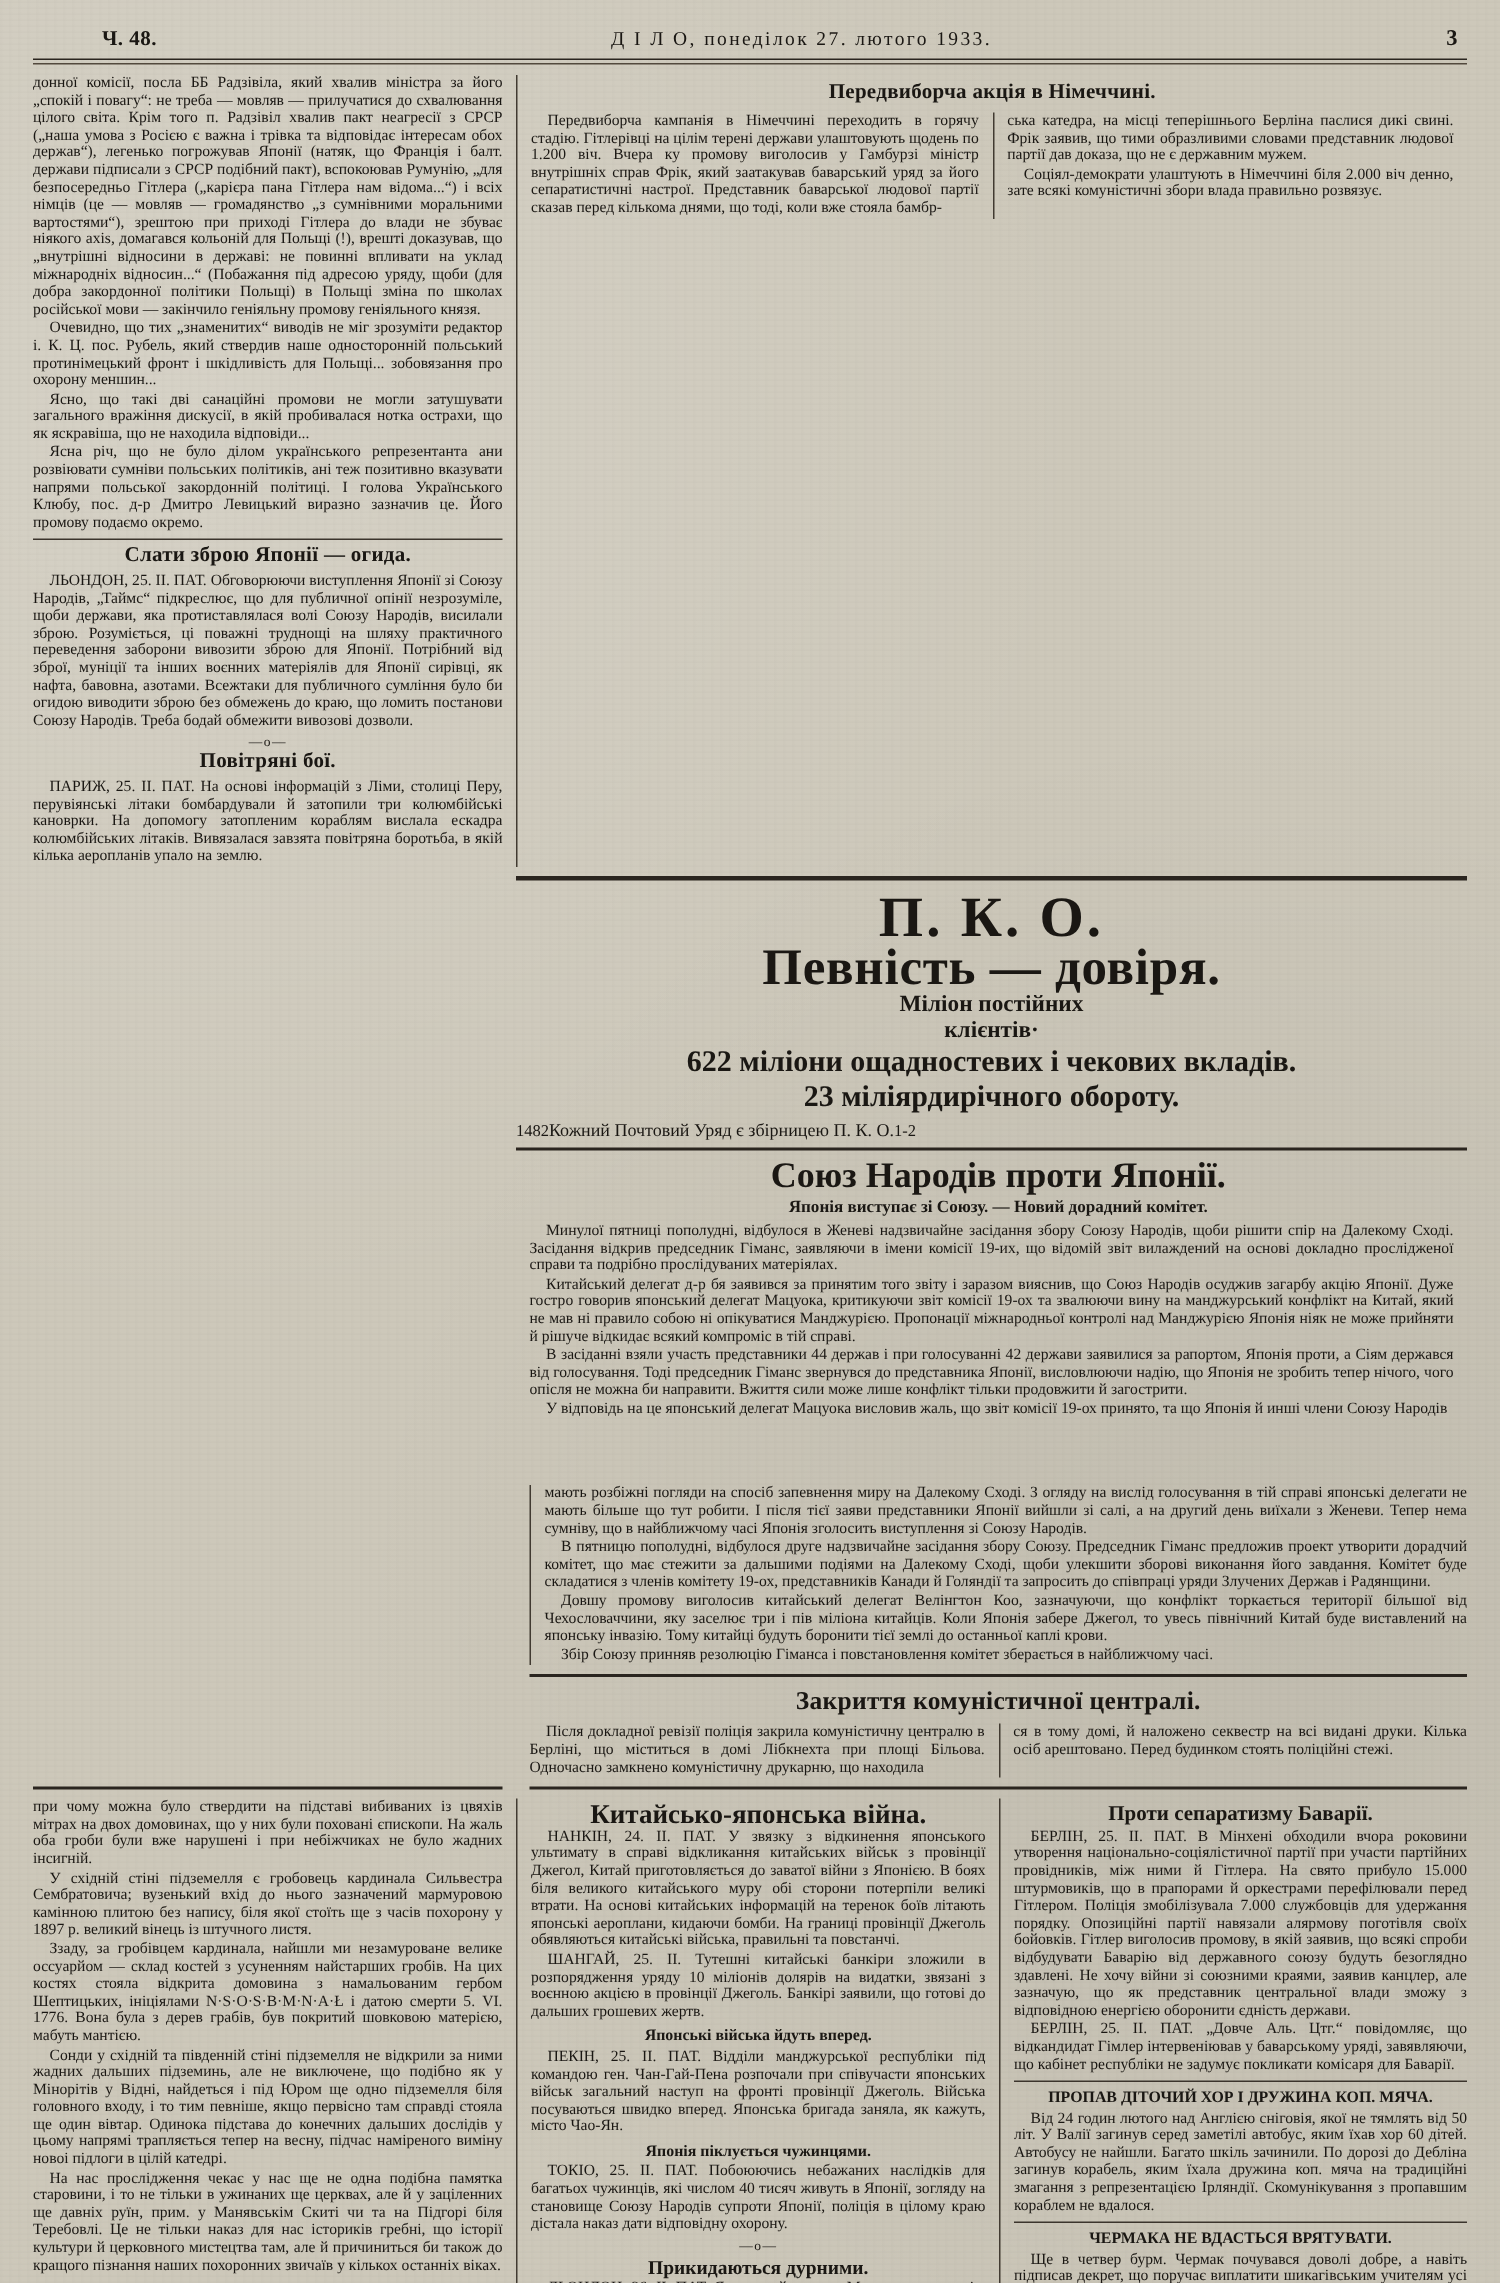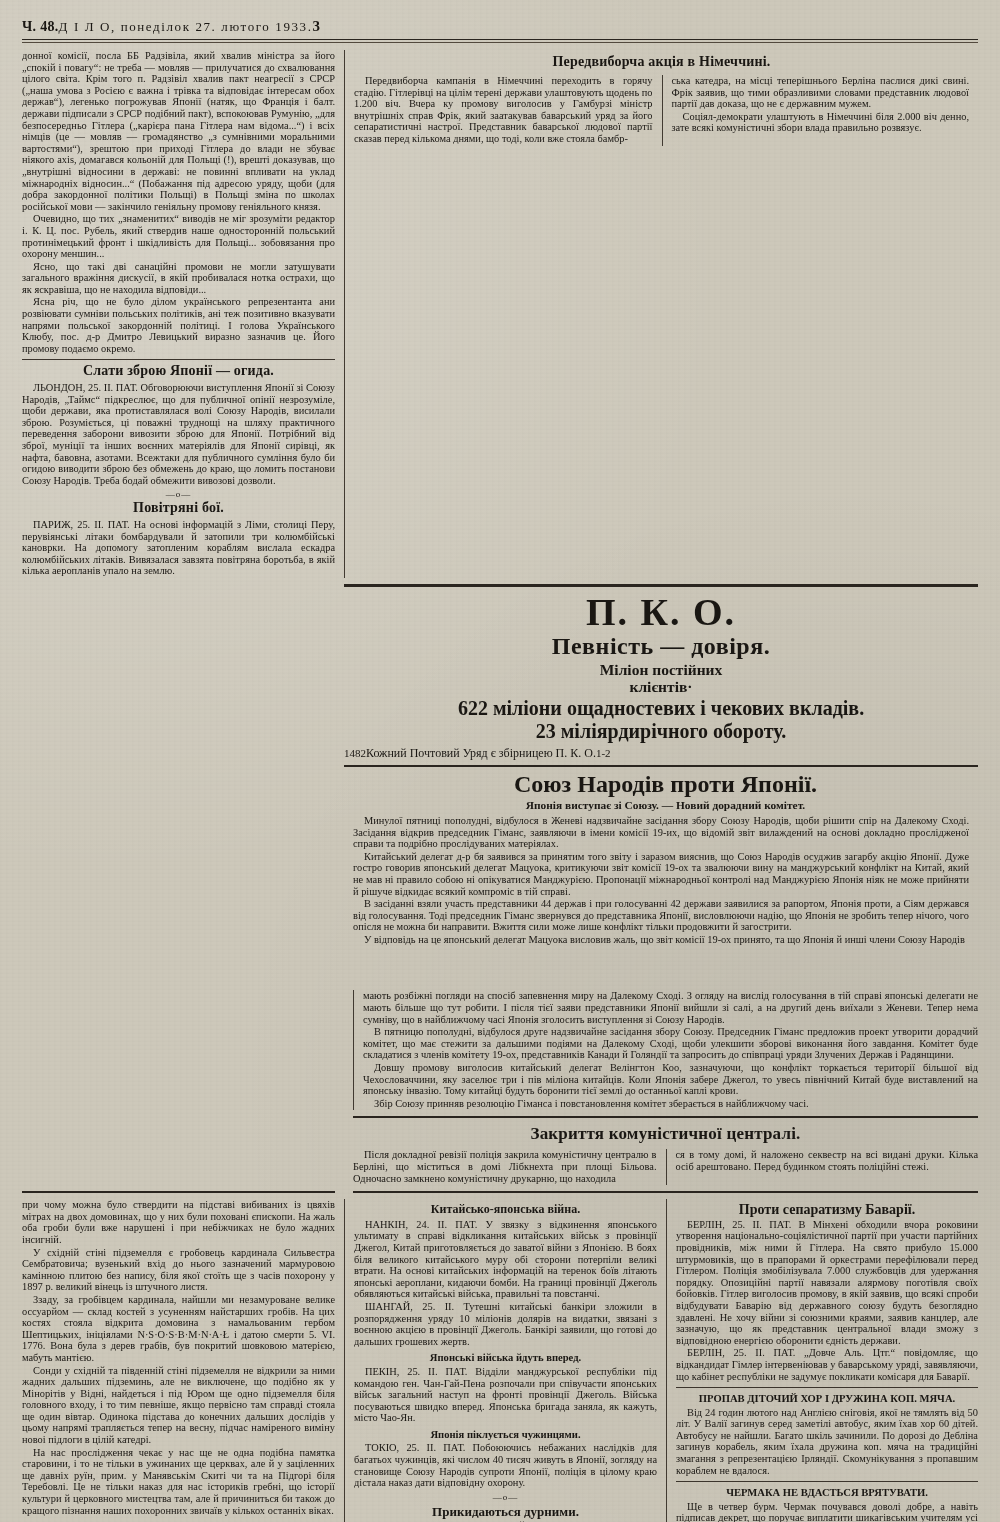--- a/index.html
+++ b/index.html
@@ -35,23 +35,25 @@
     position: absolute;
     left: 22px;
     top: 18px;
     width: 956px;
     height: 1486px;
   }
   
   .masthead {
     display: flex;
     align-items: baseline;
+    justify-content: space-between;
     font-size: 13.5px;
     letter-spacing: .3px;
     padding-bottom: 4px;
+    margin-left: 46px;
   }
   .masthead .issue { font-weight: bold; font-size: 14px; }
   .masthead .center { font-size: 13px; letter-spacing: 1.6px; }
   .masthead .pageno { font-weight: bold; font-size: 15px; padding-right: 6px;}
   .rule-top {
     border-top: 1.6px solid #2a251f;
     border-bottom: 0.8px solid #52493d;
     height: 2px;
     margin-bottom: 7px;
   }
@@ -116,21 +118,21 @@
     flex-direction: column;
   }
   .pko-logo {
     font-size: 38px;
     font-weight: bold;
     letter-spacing: 2px;
     line-height: 38px;
     white-space: nowrap;
   }
   .pko-slogan {
-    font-size: 24px;
+    font-size: 34px;
     font-weight: bold;
     line-height: 30px;
     flex: 1;
     text-align: left;
     letter-spacing: .5px;
   }
   .pko-right {
     font-size: 15.5px;
     font-weight: bold;
     line-height: 17px;
@@ -279,21 +281,21 @@
 
       <div class="col pad-r">
         <p class="noind">при чому можна було ствердити на підставі вибиваних із цвяхів мітрах на двох домовинах, що у них були поховані єпископи. На жаль оба гроби були вже нарушені і при небіжчиках не було жадних інсигній.</p>
         <p>У східній стіні підземелля є гробовець кардинала Сильвестра Сембратовича; вузенький вхід до нього зазначений мармуровою камінною плитою без напису, біля якої стоїть ще з часів похорону у 1897 р. великий вінець із штучного листя.</p>
         <p>Ззаду, за гробівцем кардинала, найшли ми незамуроване велике оссуарйом — склад костей з усуненням найстарших гробів. На цих костях стояла відкрита домовина з намальованим гербом Шептицьких, ініціялами N·S·O·S·B·M·N·A·Ł і датою смерти 5. VI. 1776. Вона була з дерев грабів, був покритий шовковою матерією, мабуть мантією.</p>
         <p>Сонди у східній та південній стіні підземелля не відкрили за ними жадних дальших підземинь, але не виключене, що подібно як у Мінорітів у Відні, найдеться і під Юром ще одно підземелля біля головного входу, і то тим певніше, якщо первісно там справді стояла ще один вівтар. Одинока підстава до конечних дальших дослідів у цьому напрямі трапляється тепер на весну, підчас наміреного виміну новоі підлоги в цілій катедрі.</p>
         <p>На нас прослідження чекає у нас ще не одна подібна памятка старовини, і то не тільки в ужинаних ще церквах, але й у заціленних ще давніх руїн, прим. у Манявськім Скиті чи та на Підгорі біля Теребовлі. Це не тільки наказ для нас істориків гребні, що історії культури й церковного мистецтва там, але й причиниться би також до кращого пізнання наших похоронних звичаїв у кількох останніх віках.</p>
       </div>
 
       <div class="col vdiv pad-l pad-r">
-        <h3 class="subhead" style="font-size:12px;">Китайсько-японська війна.</h3>
+        <h3 class="subhead" style="font-size:18px;">Китайсько-японська війна.</h3>
         <p>НАНКІН, 24. ІІ. ПАТ. У звязку з відкинення японського ультимату в справі відкликання китайських військ з провінції Джегол, Китай приготовляється до заватої війни з Японією. В боях біля великого китайського муру обі сторони потерпіли великі втрати. На основі китайських інформацій на теренок боїв літають японські аероплани, кидаючи бомби. На границі провінції Джеголь обявляються китайські війська, правильні та повстанчі.</p>
         <p>ШАНГАЙ, 25. ІІ. Тутешні китайські банкіри зложили в розпорядження уряду 10 міліонів долярів на видатки, звязані з воєнною акцією в провінції Джеголь. Банкірі заявили, що готові до дальших грошевих жертв.</p>
         <h4 class="minihead">Японські війська йдуть вперед.</h4>
         <p>ПЕКІН, 25. ІІ. ПАТ. Відділи манджурської республіки під командою ген. Чан-Гай-Пена розпочали при співучасти японських військ загальний наступ на фронті провінції Джеголь. Війська посуваються швидко вперед. Японська бригада заняла, як кажуть, місто Чао-Ян.</p>
         <h4 class="minihead">Японія піклується чужинцями.</h4>
         <p>ТОКІО, 25. ІІ. ПАТ. Побоюючись небажаних наслідків для багатьох чужинців, які числом 40 тисяч живуть в Японії, зогляду на становище Союзу Народів супроти Японії, поліція в цілому краю дістала наказ дати відповідну охорону.</p>
         <div class="circ-sep"></div>
         <h3 class="subhead" style="font-size:13px;">Прикидаються дурними.</h3>
         <p>ЛЬОНДОН, 26. ІІ. ПАТ. Японський делегат Мацуока в розмові з женевським кореспондентом бюра Райтера заявив, що одиноким завданням англійсько-японського союзу було забезпечення порядок на Далекому Сході. Тепер В. Британія покинула нас, говорив Мацуока. Розумію обставини, серед яких це сталося. Дуже їх жалуємо. Доси відсутнювання японські все була вдержанням і стабілізацією миру. Тепер Японія сама мусить цей мир підтримувати.</p>
       </div>

